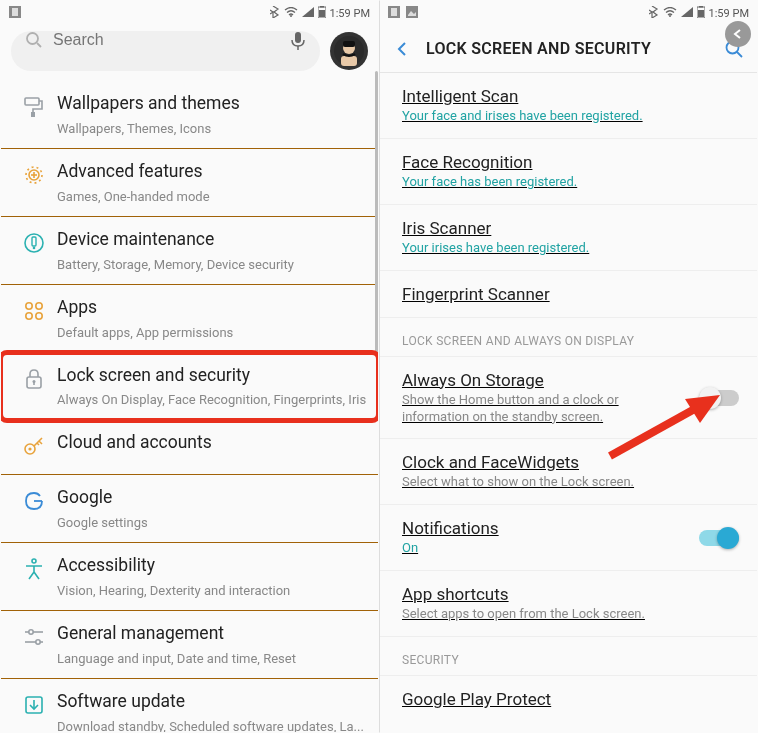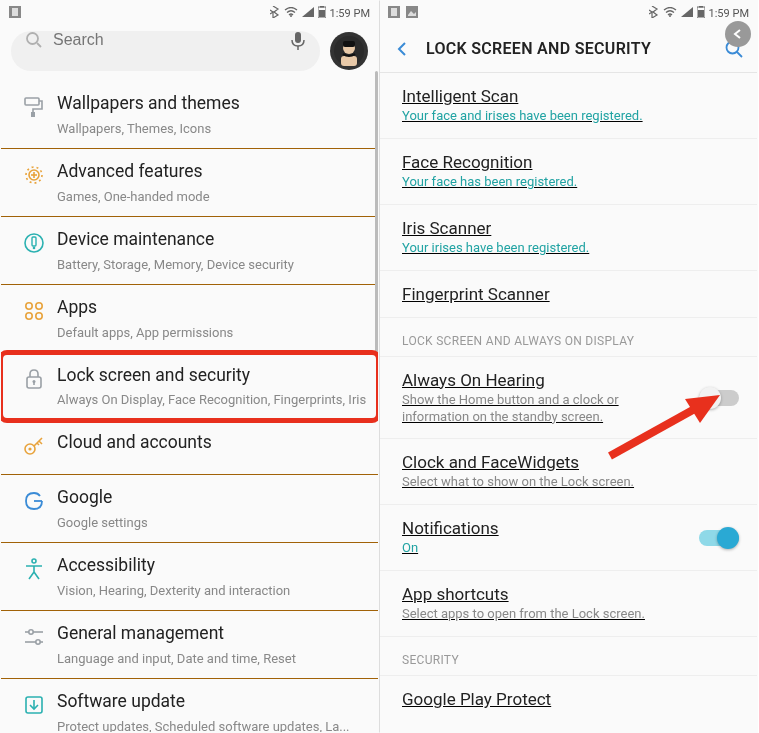--- a/index.html
+++ b/index.html
@@ -241,21 +241,21 @@
     <div class="item">
       <div class="item-icon">
             <span><svg width="24" height="24" viewBox="0 0 24 24">
                 <rect x="4" y="4" width="16" height="16" rx="2" stroke="#2bb1b1" stroke-width="1.6" fill="none"></rect>
                 <line x1="12" y1="7" x2="12" y2="15" stroke="#2bb1b1" stroke-width="1.6"></line>
                 <path d="M8 12 L12 16 L16 12" stroke="#2bb1b1" stroke-width="1.6" fill="none"></path>
               </svg></span>
           </div>
       <div class="item-body">
             <div class="item-title">Software update</div>
-            <div class="item-sub">Protect updates, Scheduled software updates, La...</div>
+            <div class="item-sub">Download standby, Scheduled software updates, La...</div>
           </div>
     </div>
 
     <div class="item">
       <div class="item-icon"></div>
       <div class="item-body">
             <div class="item-title">Help</div>
           </div>
     </div>
 
@@ -330,21 +330,21 @@
       <div class="sec-title">Iris Scanner</div>
       <div class="sec-sub teal">Your irises have been registered.</div>
     </div>
     <div class="sec-item">
       <div class="sec-title">Fingerprint Scanner</div>
     </div>
 
     <div class="sec-header">LOCK SCREEN AND ALWAYS ON DISPLAY</div>
 
     <div class="sec-item">
-      <div class="sec-title">Always On Hearing</div>
+      <div class="sec-title">Always On Storage</div>
       <div class="sec-sub" style="padding-right:60px;">Show the Home button and a clock or information on the standby screen.</div>
       <div class="toggle">
             <div class="toggle-track"></div>
             <div class="toggle-knob"></div>
           </div>
     </div>
     <div class="sec-item">
       <div class="sec-title">Clock and FaceWidgets</div>
       <div class="sec-sub">Select what to show on the Lock screen.</div>
     </div>

